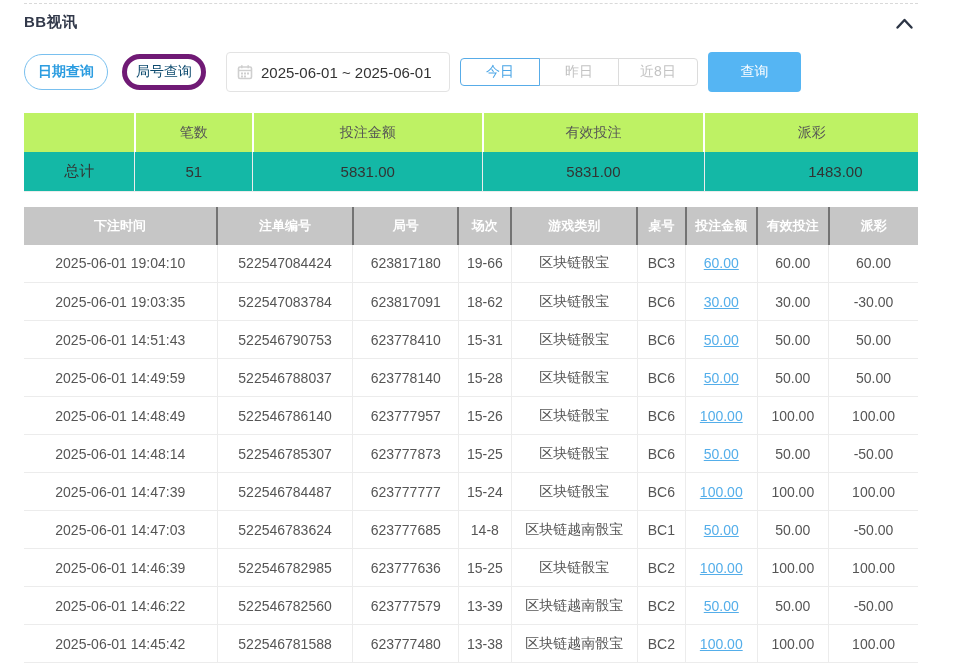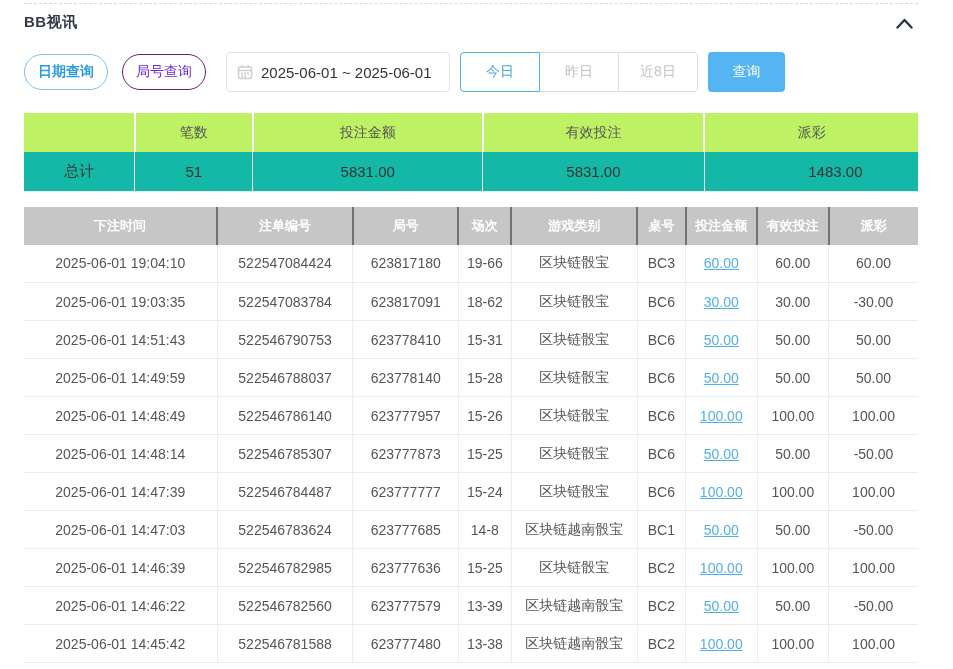--- a/index.html
+++ b/index.html
@@ -18,38 +18,38 @@
   .collapse-btn { cursor:pointer; padding:2px 4px; line-height:0; }
 
   
   .toolbar { display:flex; align-items:center; margin-top:20px; height:40px; }
   .pill {
     height:36px; width:84px; border-radius:18px; background:#fff;
     display:flex; align-items:center; justify-content:center;
     font-size:14px; cursor:pointer;
   }
   .pill.active { border:1px solid #79c0ef; color:#2b9ce0; font-weight:bold; }
-  .pill.inactive { border:1px solid #701a75; color:#6d28d9; margin-left:14px; }
+  .pill.inactive { border:5px solid #701a75; color:#0c4a6e; margin-left:14px; }
   .date-input {
     margin-left:20px; height:40px; width:224px; border:1px solid #e3e3e3; border-radius:4px;
     display:flex; align-items:center; padding:0 10px; cursor:text; background:#fff;
   }
   .date-input .cal { margin-right:8px; line-height:0; }
   .date-text { font-size:15px; color:#333; white-space:nowrap; }
   .seg-group { display:flex; margin-left:10px; }
   .seg {
-    width:80px; height:40px; background:#fff; border:1px solid #dcdcdc;
+    width:80px; height:28px; background:#fff; border:1px solid #dcdcdc;
     display:flex; align-items:center; justify-content:center;
     font-size:14px; color:#c3c3c3; cursor:pointer; margin-left:-1px; position:relative;
   }
   .seg:first-child { margin-left:0; border-radius:4px 0 0 4px; }
   .seg:last-child { border-radius:0 4px 4px 0; }
   .seg.active { border-color:#58ace8; color:#4aa5e6; z-index:1; }
   .search-btn {
-    margin-left:10px; width:77px; height:40px; border:none; border-radius:4px;
+    margin-left:10px; width:93px; height:40px; border:none; border-radius:4px;
     background:#55b5f3; color:#fff; font-size:14px; cursor:pointer;
     font-family:inherit;
   }
 
   
   table { border-collapse:collapse; width:894px; table-layout:fixed; }
   .summary-table { margin-top:21px; }
   .summary-table th {
     background:#bef264; height:39px; font-size:14px; font-weight:normal; color:#555;
     border-right:2px solid #fff; text-align:center;

